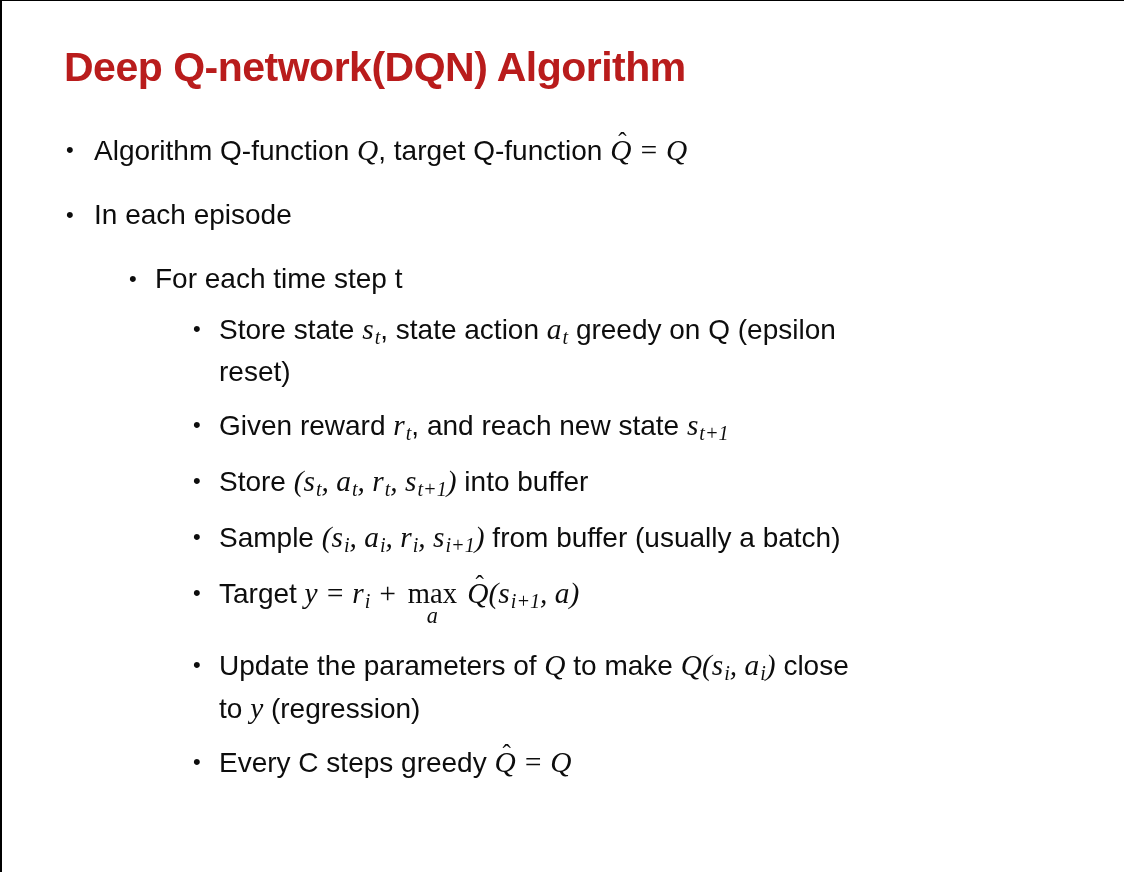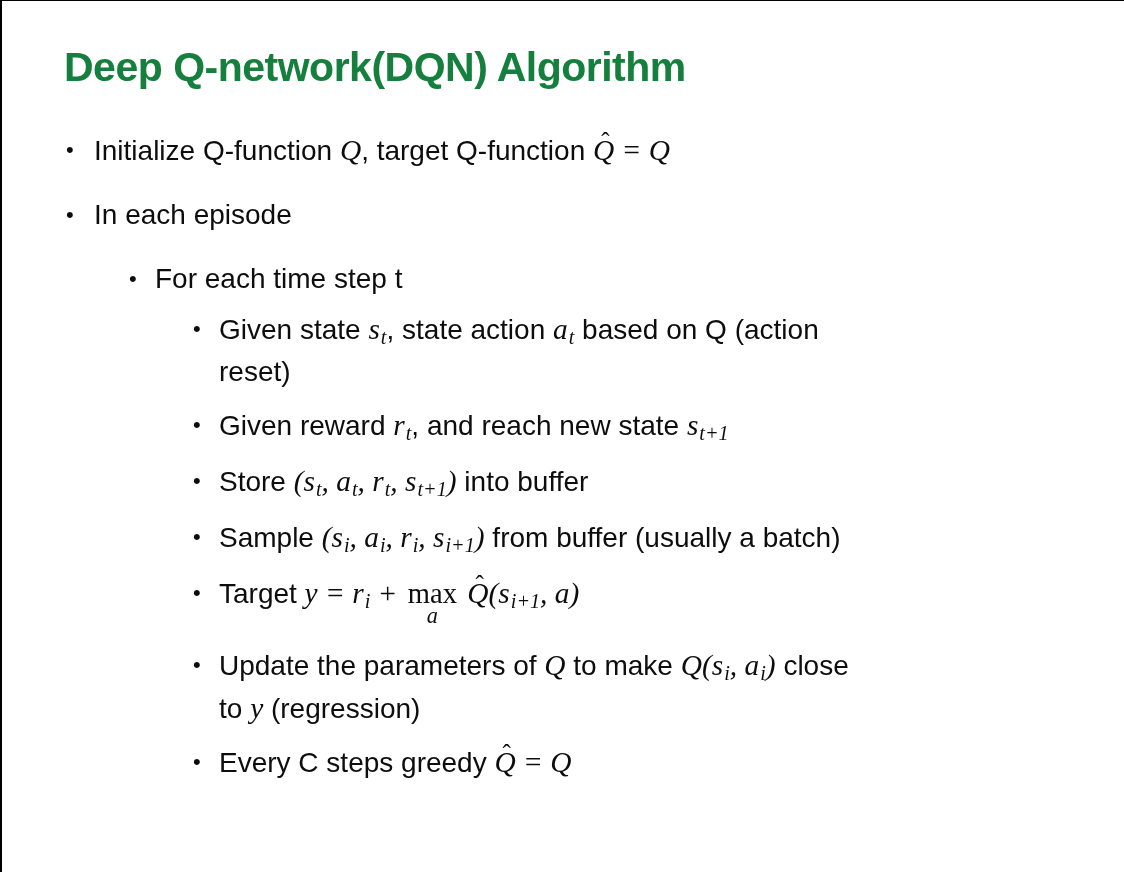--- a/index.html
+++ b/index.html
@@ -14,21 +14,21 @@
     overflow: hidden;
     font-family: "Liberation Sans", sans-serif;
     color: #111111;
   }
   .title {
     margin: 42px 30px 0 62px;
     font-size: 41px;
     line-height: 1.2;
     font-weight: 700;
     letter-spacing: -0.5px;
-    color: #15803d;
+    color: #b91c1c;
   }
   .bullet-list {
     margin-top: 38px;
     padding-right: 26px;
   }
   .bullet {
     display: flex;
     align-items: flex-start;
     font-size: 28px;
     line-height: 40px;
@@ -92,33 +92,33 @@
   }
 </style>
 </head>
 <body>
 
 <div class="slide">
   <h1 class="title">Deep Q-network(DQN) Algorithm</h1>
   <div class="bullet-list">
       <div class="bullet level-1">
         <span class="dot">•</span>
-        <span class="bullet-content"><span class="seg-n">Initialize Q-function </span><span class="seg-m">Q</span><span class="seg-n">, target Q-function </span><span class="seg-hat"><span class="hat-base">Q</span><span class="hat-mark">ˆ</span></span><span class="seg-m"> = </span><span class="seg-m">Q</span></span>
+        <span class="bullet-content"><span class="seg-n">Algorithm Q-function </span><span class="seg-m">Q</span><span class="seg-n">, target Q-function </span><span class="seg-hat"><span class="hat-base">Q</span><span class="hat-mark">ˆ</span></span><span class="seg-m"> = </span><span class="seg-m">Q</span></span>
       </div>
       <div class="bullet level-1">
         <span class="dot">•</span>
         <span class="bullet-content"><span class="seg-n">In each episode</span></span>
       </div>
       <div class="bullet level-2">
         <span class="dot">•</span>
         <span class="bullet-content"><span class="seg-n">For each time step t</span></span>
       </div>
       <div class="bullet level-3">
         <span class="dot">•</span>
-        <span class="bullet-content"><span class="seg-n">Given state </span><span class="seg-m">s</span><span class="seg-sub">t</span><span class="seg-n">, state action </span><span class="seg-m">a</span><span class="seg-sub">t</span><span class="seg-n"> based on Q (action</span><br><span class="seg-n">reset)</span></span>
+        <span class="bullet-content"><span class="seg-n">Store state </span><span class="seg-m">s</span><span class="seg-sub">t</span><span class="seg-n">, state action </span><span class="seg-m">a</span><span class="seg-sub">t</span><span class="seg-n"> greedy on Q (epsilon</span><br><span class="seg-n">reset)</span></span>
       </div>
       <div class="bullet level-3">
         <span class="dot">•</span>
         <span class="bullet-content"><span class="seg-n">Given reward </span><span class="seg-m">r</span><span class="seg-sub">t</span><span class="seg-n">, and reach new state </span><span class="seg-m">s</span><span class="seg-sub">t+1</span></span>
       </div>
       <div class="bullet level-3">
         <span class="dot">•</span>
         <span class="bullet-content"><span class="seg-n">Store </span><span class="seg-m">(</span><span class="seg-m">s</span><span class="seg-sub">t</span><span class="seg-m">, </span><span class="seg-m">a</span><span class="seg-sub">t</span><span class="seg-m">, </span><span class="seg-m">r</span><span class="seg-sub">t</span><span class="seg-m">, </span><span class="seg-m">s</span><span class="seg-sub">t+1</span><span class="seg-m">)</span><span class="seg-n"> into buffer</span></span>
       </div>
       <div class="bullet level-3">

